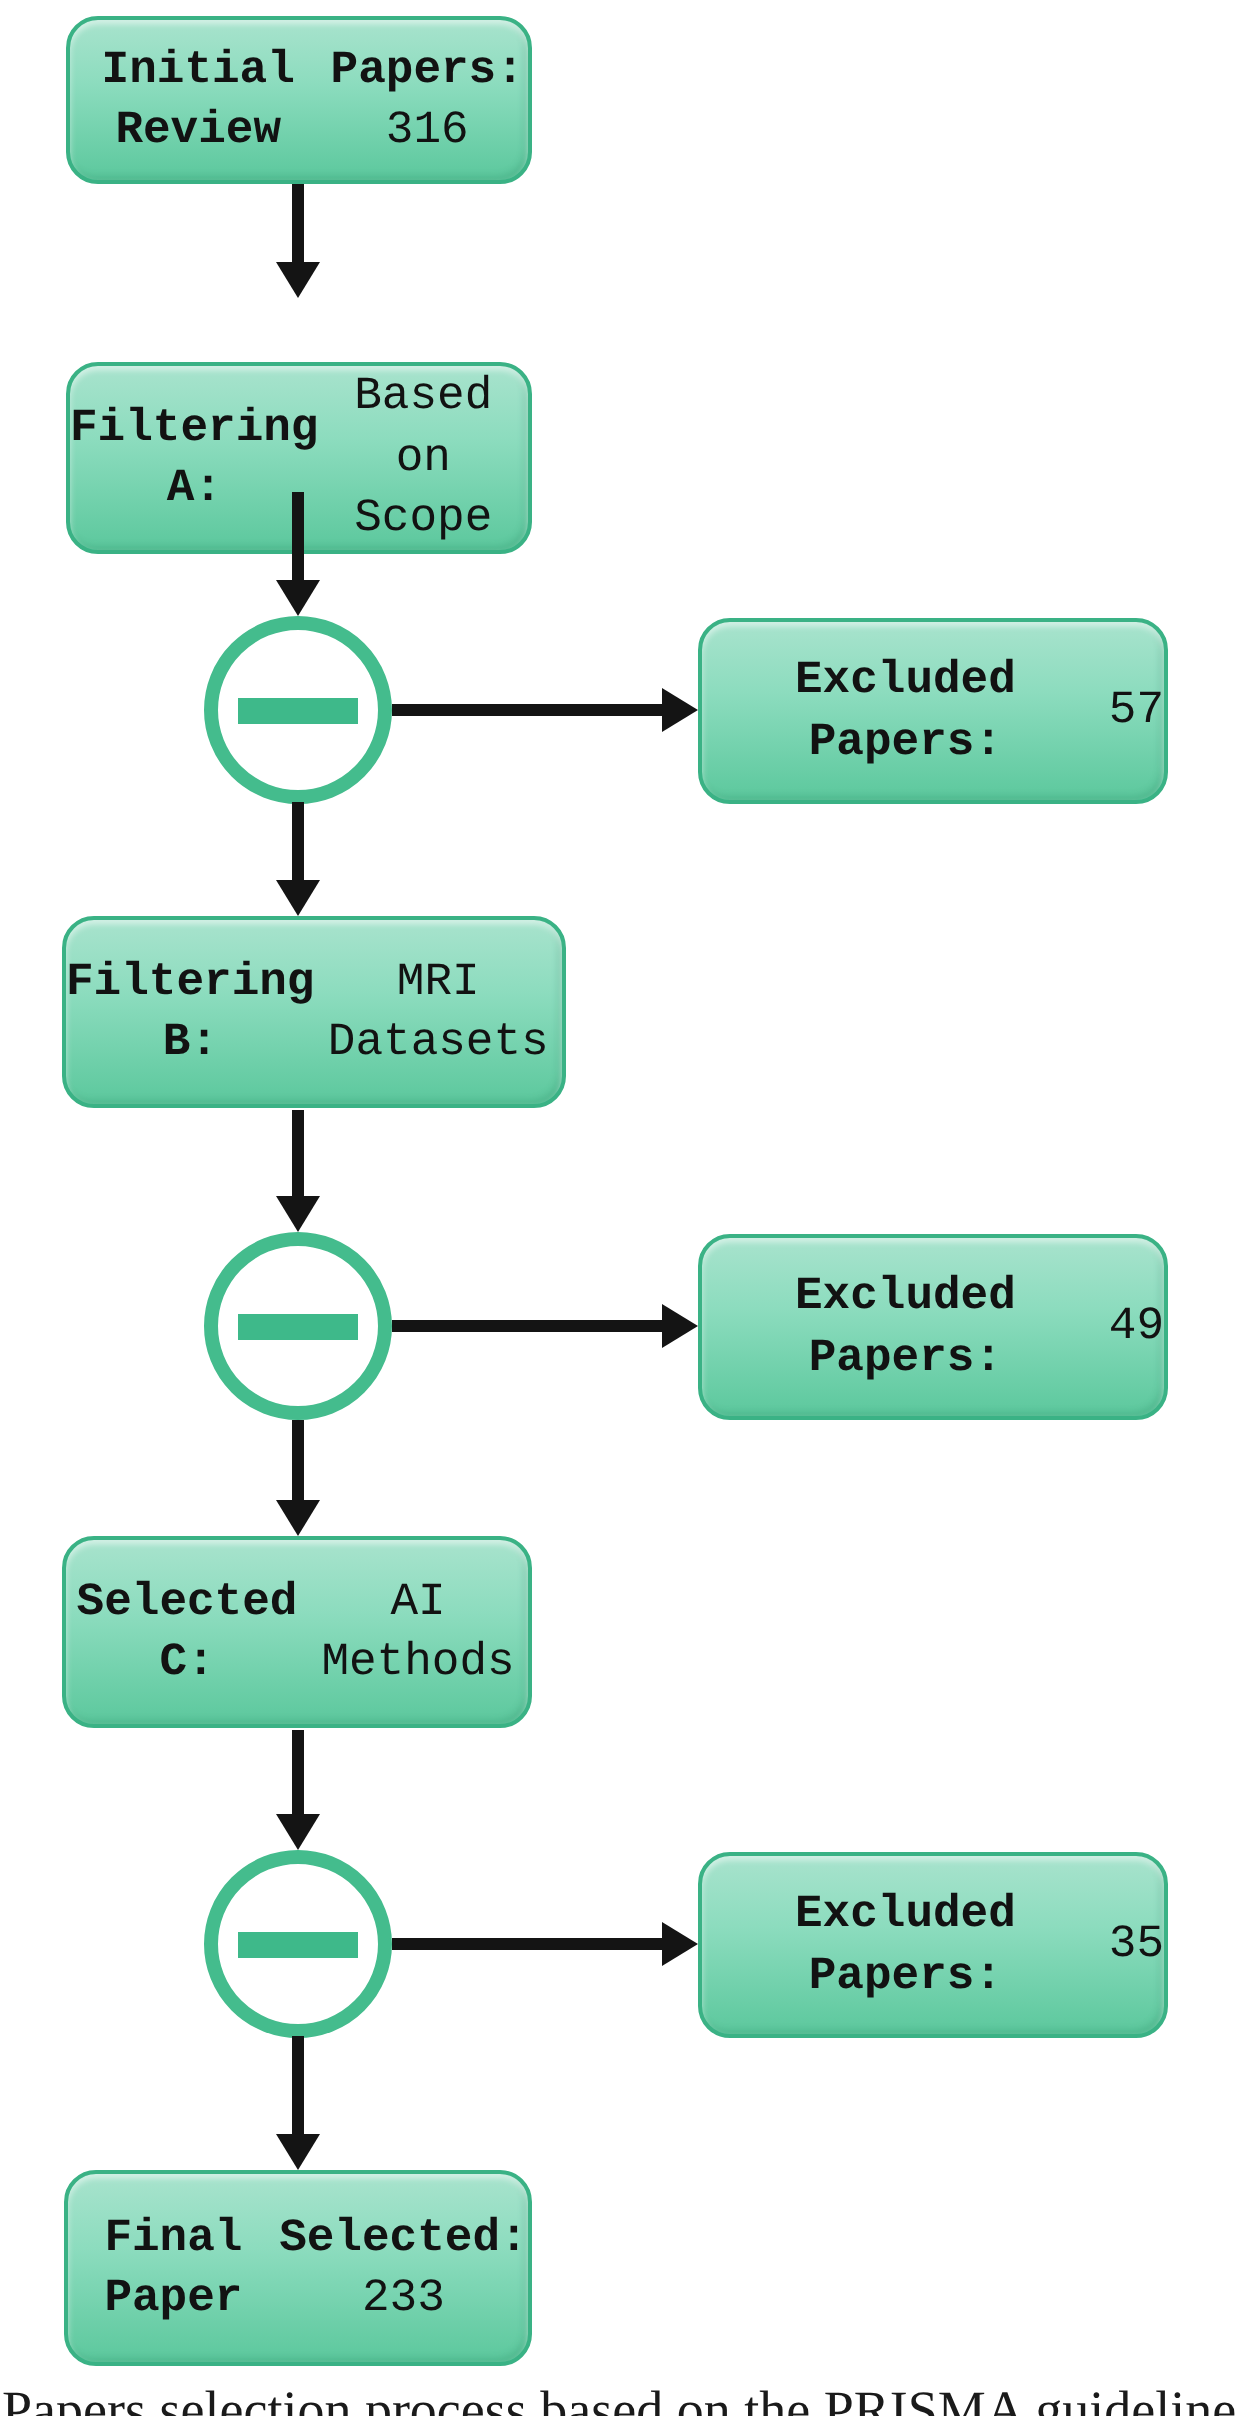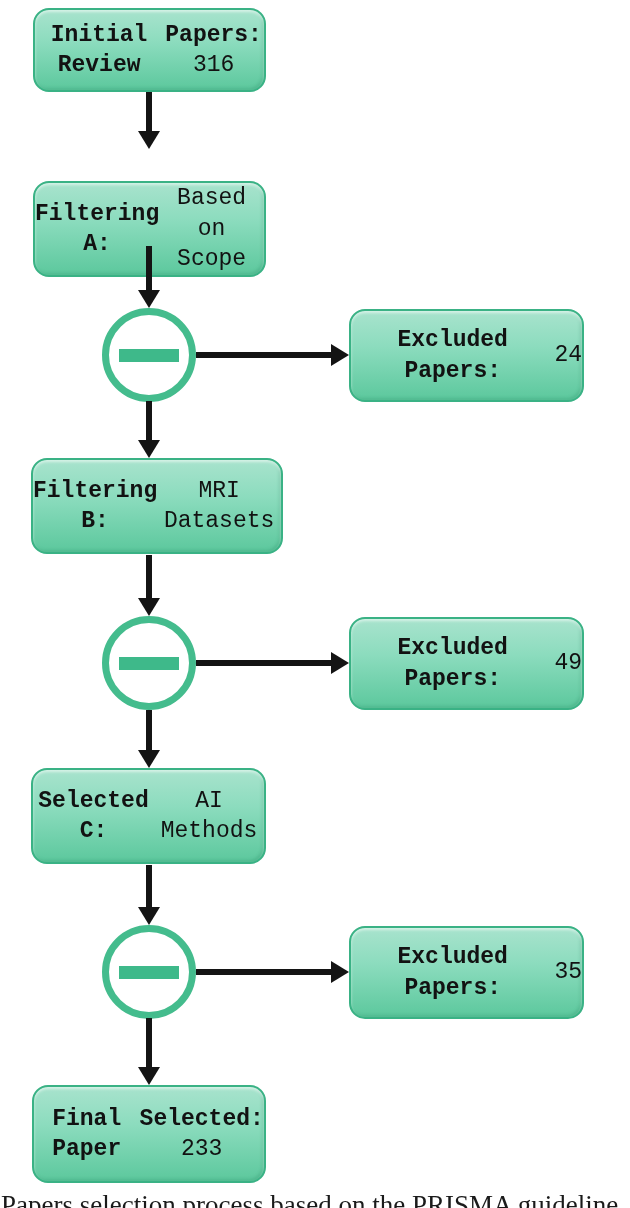--- a/index.html
+++ b/index.html
@@ -123,21 +123,21 @@
 
   <div class="circle" style="left:102px; top:308px;">
     <div class="minusbar"></div>
   </div>
   <div class="harrow" style="left:196px; top:344px; width:153px;">
     <i class="shaft" style="width:136px;"></i>
     <i class="head"></i>
   </div>
   <div class="gbox" style="left:349px; top:309px; width:235px; height:93px;">
     <div class="line b">Excluded Papers:</div>
-    <div class="line">24</div>
+    <div class="line">57</div>
   </div>
 
   <div class="varrow" style="left:138px; top:401px; height:57px;">
     <i class="shaft" style="height:40px;"></i>
     <i class="head"></i>
   </div>
 
   <div class="gbox" style="left:31px; top:458px; width:252px; height:96px;">
     <div class="line b">Filtering B:</div>
     <div class="line"><span class="b"></span><span>MRI  Datasets</span></div>

